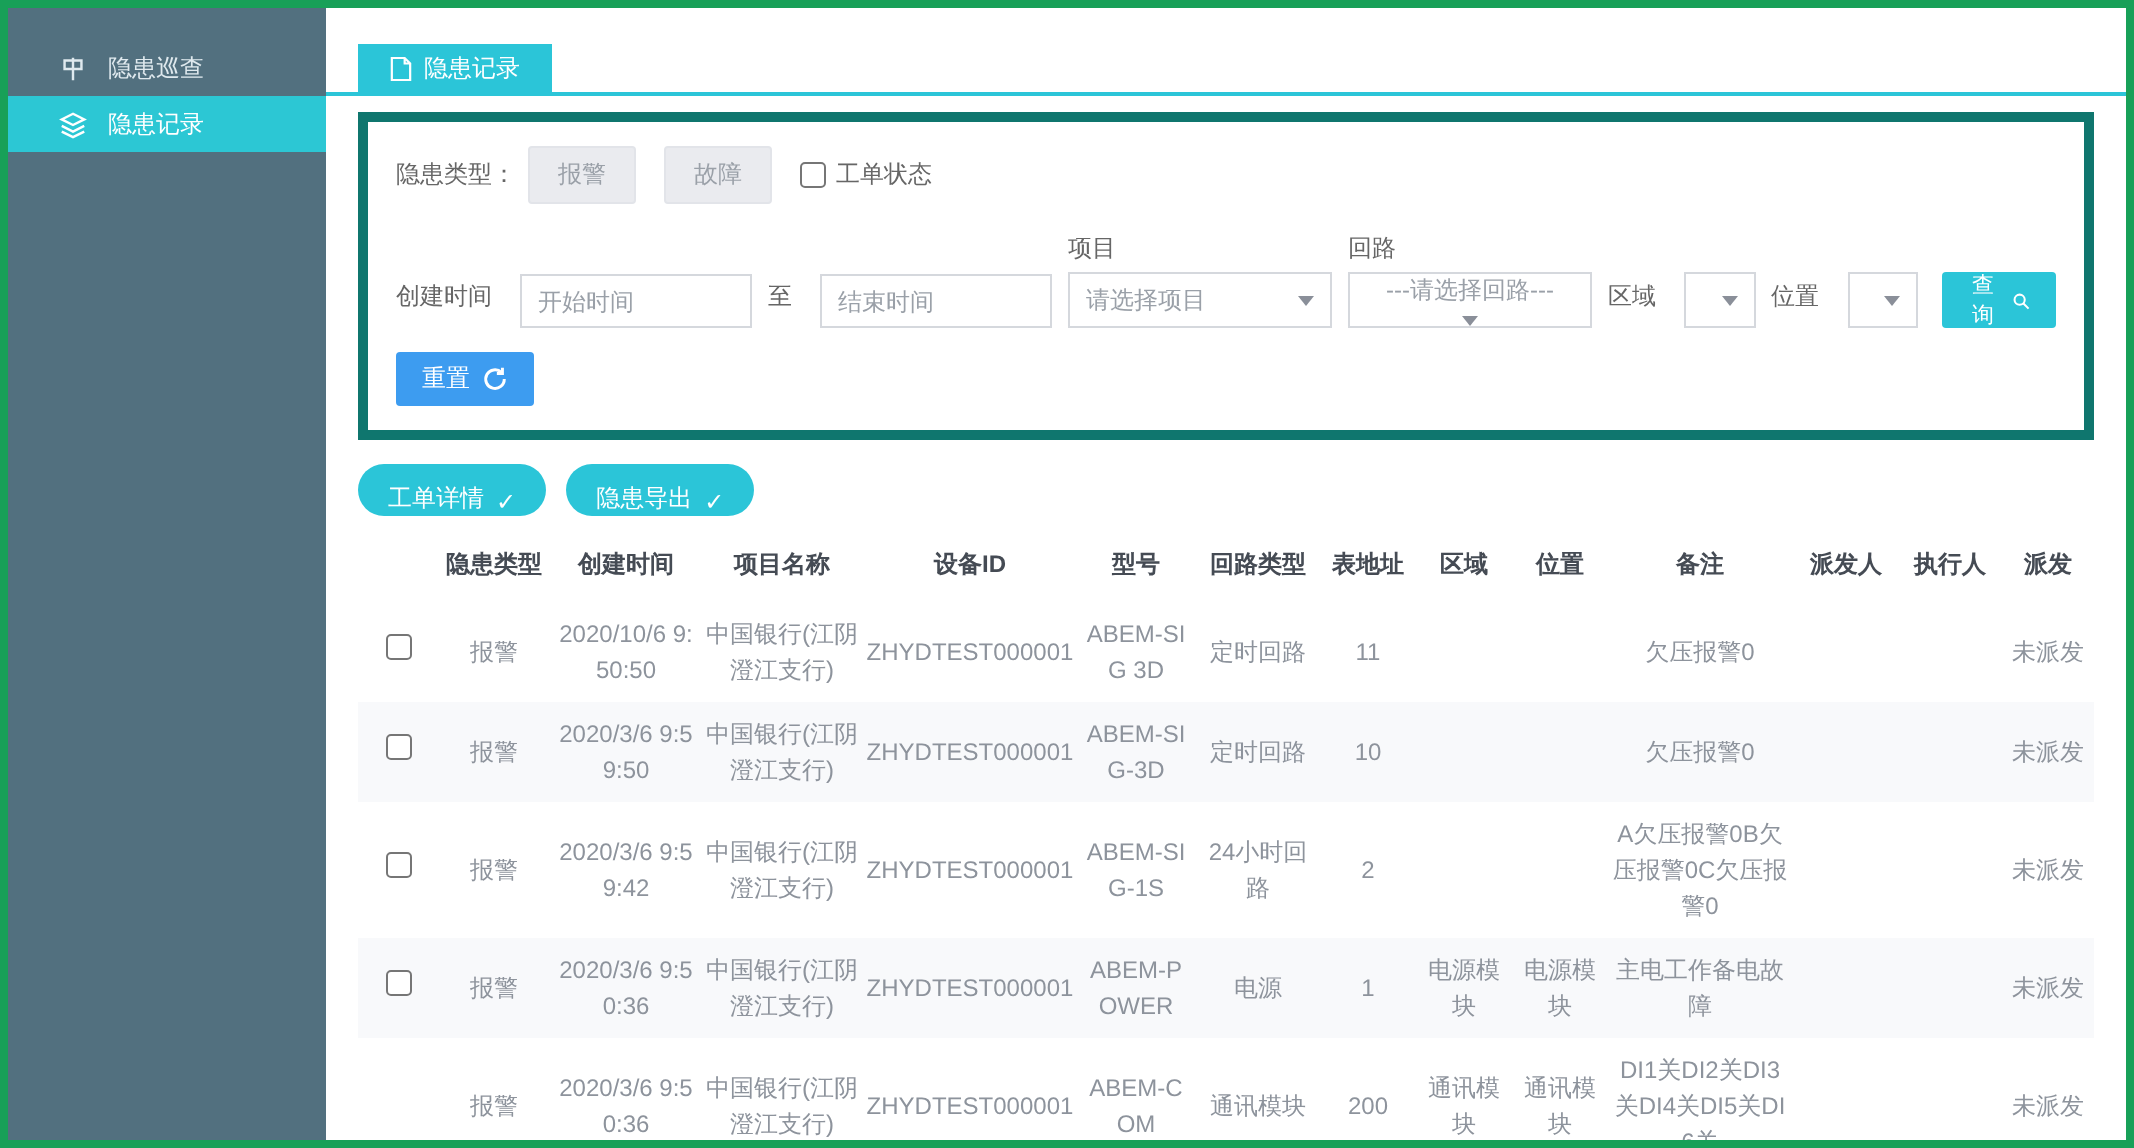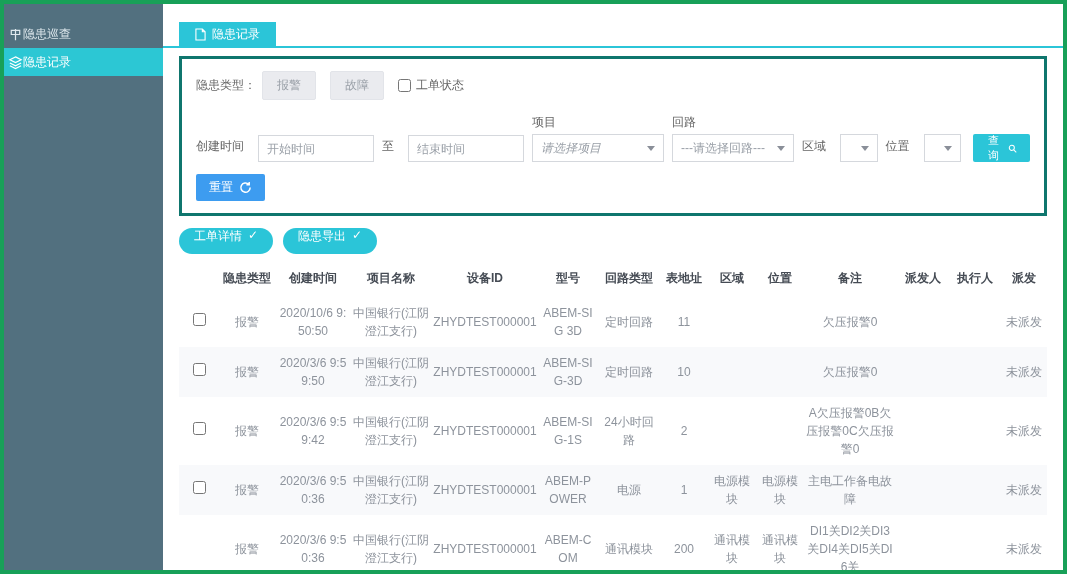--- a/index.html
+++ b/index.html
@@ -7,36 +7,36 @@
   body {
     border: 4px solid #18a058;
     background: #fff;
     display: flex;
     overflow: hidden;
     font-family: "Liberation Sans", "DejaVu Sans", sans-serif;
   }
   
   .sidebar { width: 159px; flex-shrink: 0; background: #52707f; padding-top: 16px; }
   .side-item {
-    display: flex; align-items: center; 
-    height: 28px; padding-left: 4px;
+    display: flex; align-items: center; gap: 10px;
+    height: 28px; padding-left: 25px;
     color: #dfe9ee; font-size: 12px; cursor: pointer; white-space: nowrap;
   }
   .side-item.active { background: #2cc7d4; color: #fff; }
   .side-item svg { width: 15px; height: 15px; stroke: currentColor; fill: none; stroke-width: 1.3; flex-shrink: 0; }
   
   .main { flex: 1; min-width: 0; display: flex; flex-direction: column; background: #fff; }
   .topbar { height: 44px; flex-shrink: 0; border-bottom: 2px solid #2bc5d8; display: flex; align-items: flex-end; padding-left: 16px; }
   .tab {
     background: #2bc5d8; color: #fff; font-size: 12px; height: 24px;
     display: flex; align-items: center; gap: 6px; padding: 0 16px; cursor: pointer;
   }
   .tab svg { width: 11px; height: 13px; stroke: #fff; fill: none; stroke-width: 1.2; }
   
-  .filter-box { margin: 8px 16px 0; border: 3px solid #0f766e; padding: 12px 14px; }
+  .filter-box { margin: 8px 16px 0; border: 5px solid #0f766e; padding: 12px 14px; }
   .f-row { display: flex; align-items: center; font-size: 12px; color: #666; margin-bottom: 9px; }
   .f-label { margin-right: 6px; white-space: nowrap; }
   .gbtn {
     background: #eaebef; border: 1px solid #e2e4e9; color: #9aa0a8;
     font-size: 12px; padding: 5px 14px; border-radius: 2px; margin-right: 14px; cursor: pointer;
     white-space: nowrap;
   }
   .chk-wrap { display: flex; align-items: center; gap: 5px; color: #666; }
   .chk-wrap input { width: 13px; height: 13px; cursor: pointer; }
   .f-row3 { display: flex; align-items: flex-end; gap: 8px; margin-top: 14px; margin-bottom: 0; }
@@ -45,37 +45,37 @@
     font-size: 12px; color: #333; font-family: inherit;
   }
   .inp::placeholder { color: #9aa0a8; }
   .fgroup { display: flex; flex-direction: column; gap: 3px; font-size: 12px; color: #666; }
   .select {
     height: 28px; border: 1px solid #d5d8dd; background: #fff;
     display: flex; align-items: center; justify-content: space-between;
     padding: 0 8px; font-size: 12px; color: #9aa0a8; cursor: pointer;
   }
   .caret { width: 0; height: 0; border-left: 4px solid transparent; border-right: 4px solid transparent; border-top: 5px solid #8a8f99; flex-shrink: 0; }
-  .w130 { width: 132px; font-style: italic; } .w120 { width: 122px; } .w108 { width: 110px; }
+  .w130 { width: 132px; } .w120 { width: 122px; flex-direction: column; } .w108 { width: 110px; }
   .search-btn {
     background: #2bc5d8; color: #fff; border: none; height: 28px; padding: 0 13px;
     font-size: 11px; display: inline-flex; align-items: center; gap: 7px; border-radius: 2px; cursor: pointer;
     font-family: inherit; margin-left: 4px;
   }
   .search-btn svg, .reset-btn svg { width: 13px; height: 13px; stroke: #fff; fill: none; stroke-width: 1.6; }
   .reset-btn {
     margin-top: 12px; background: #3d9cf0; color: #fff; border: none; height: 27px; padding: 10px 13px;
     font-size: 12px; display: inline-flex; align-items: center; gap: 6px; border-radius: 2px; cursor: pointer;
     font-family: inherit;
   }
   
   .pill-row { display: flex; gap: 10px; margin: 12px 16px 4px; }
   .pill {
     background: #2bc5d8; color: #fff; border: none; border-radius: 13px; height: 26px;
-    padding: 0 15px; font-size: 12px; display: inline-flex; align-items: flex-start; gap: 6px;
+    padding: 0 15px; font-size: 12px; display: inline-flex; align-items: flex-end; gap: 6px;
     cursor: pointer; font-family: inherit;
   }
   
   .table-wrap { margin: 2px 16px 0; overflow: hidden; flex: 1; }
   table { width: 100%; table-layout: fixed; border-collapse: collapse; }
   th { font-size: 12px; color: #454b54; font-weight: bold; padding: 10px 2px; text-align: center; white-space: nowrap; }
   td {
     font-size: 12px; color: #8d939c; padding: 7px 2px; text-align: center;
     line-height: 1.5; word-break: break-all; vertical-align: middle;
   }

